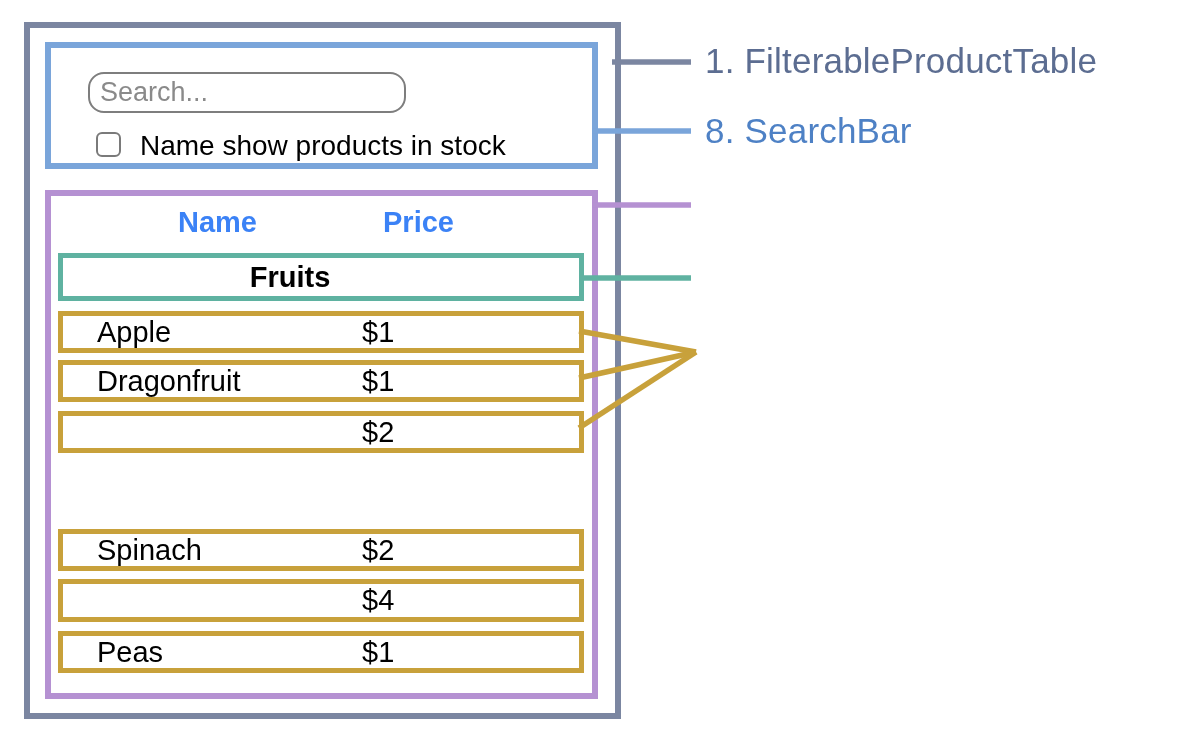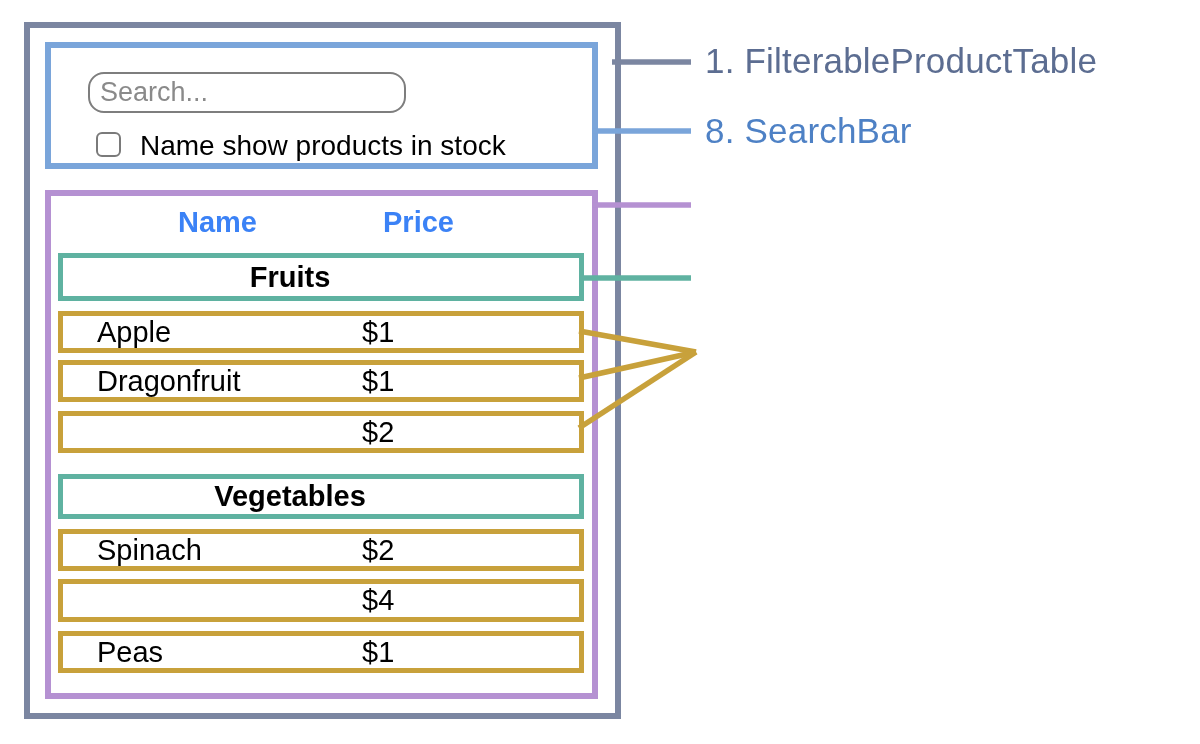--- a/index.html
+++ b/index.html
@@ -67,21 +67,20 @@
   <div class="box searchbar-box"></div>
   <input class="search-input" type="text" placeholder="Search..." style="">
   <div class="checkbox" role="checkbox" aria-checked="false"></div>
   <div class="checkbox-label">Name show products in stock</div>
 
   <div class="box producttable-box"></div>
   <div class="col-header name">Name</div>
   <div class="col-header price">Price</div>
 
   <div class="category-row fruits">Fruits</div>
-  <div class="category-row vegetables">Vegetables</div>
 
   <div class="product-row row-apple">
     <span class="p-name">Apple</span>
     <span class="p-price">$1</span>
   </div>
   <div class="product-row row-dragonfruit">
     <span class="p-name">Dragonfruit</span>
     <span class="p-price">$1</span>
   </div>
   <div class="product-row row-passionfruit">

